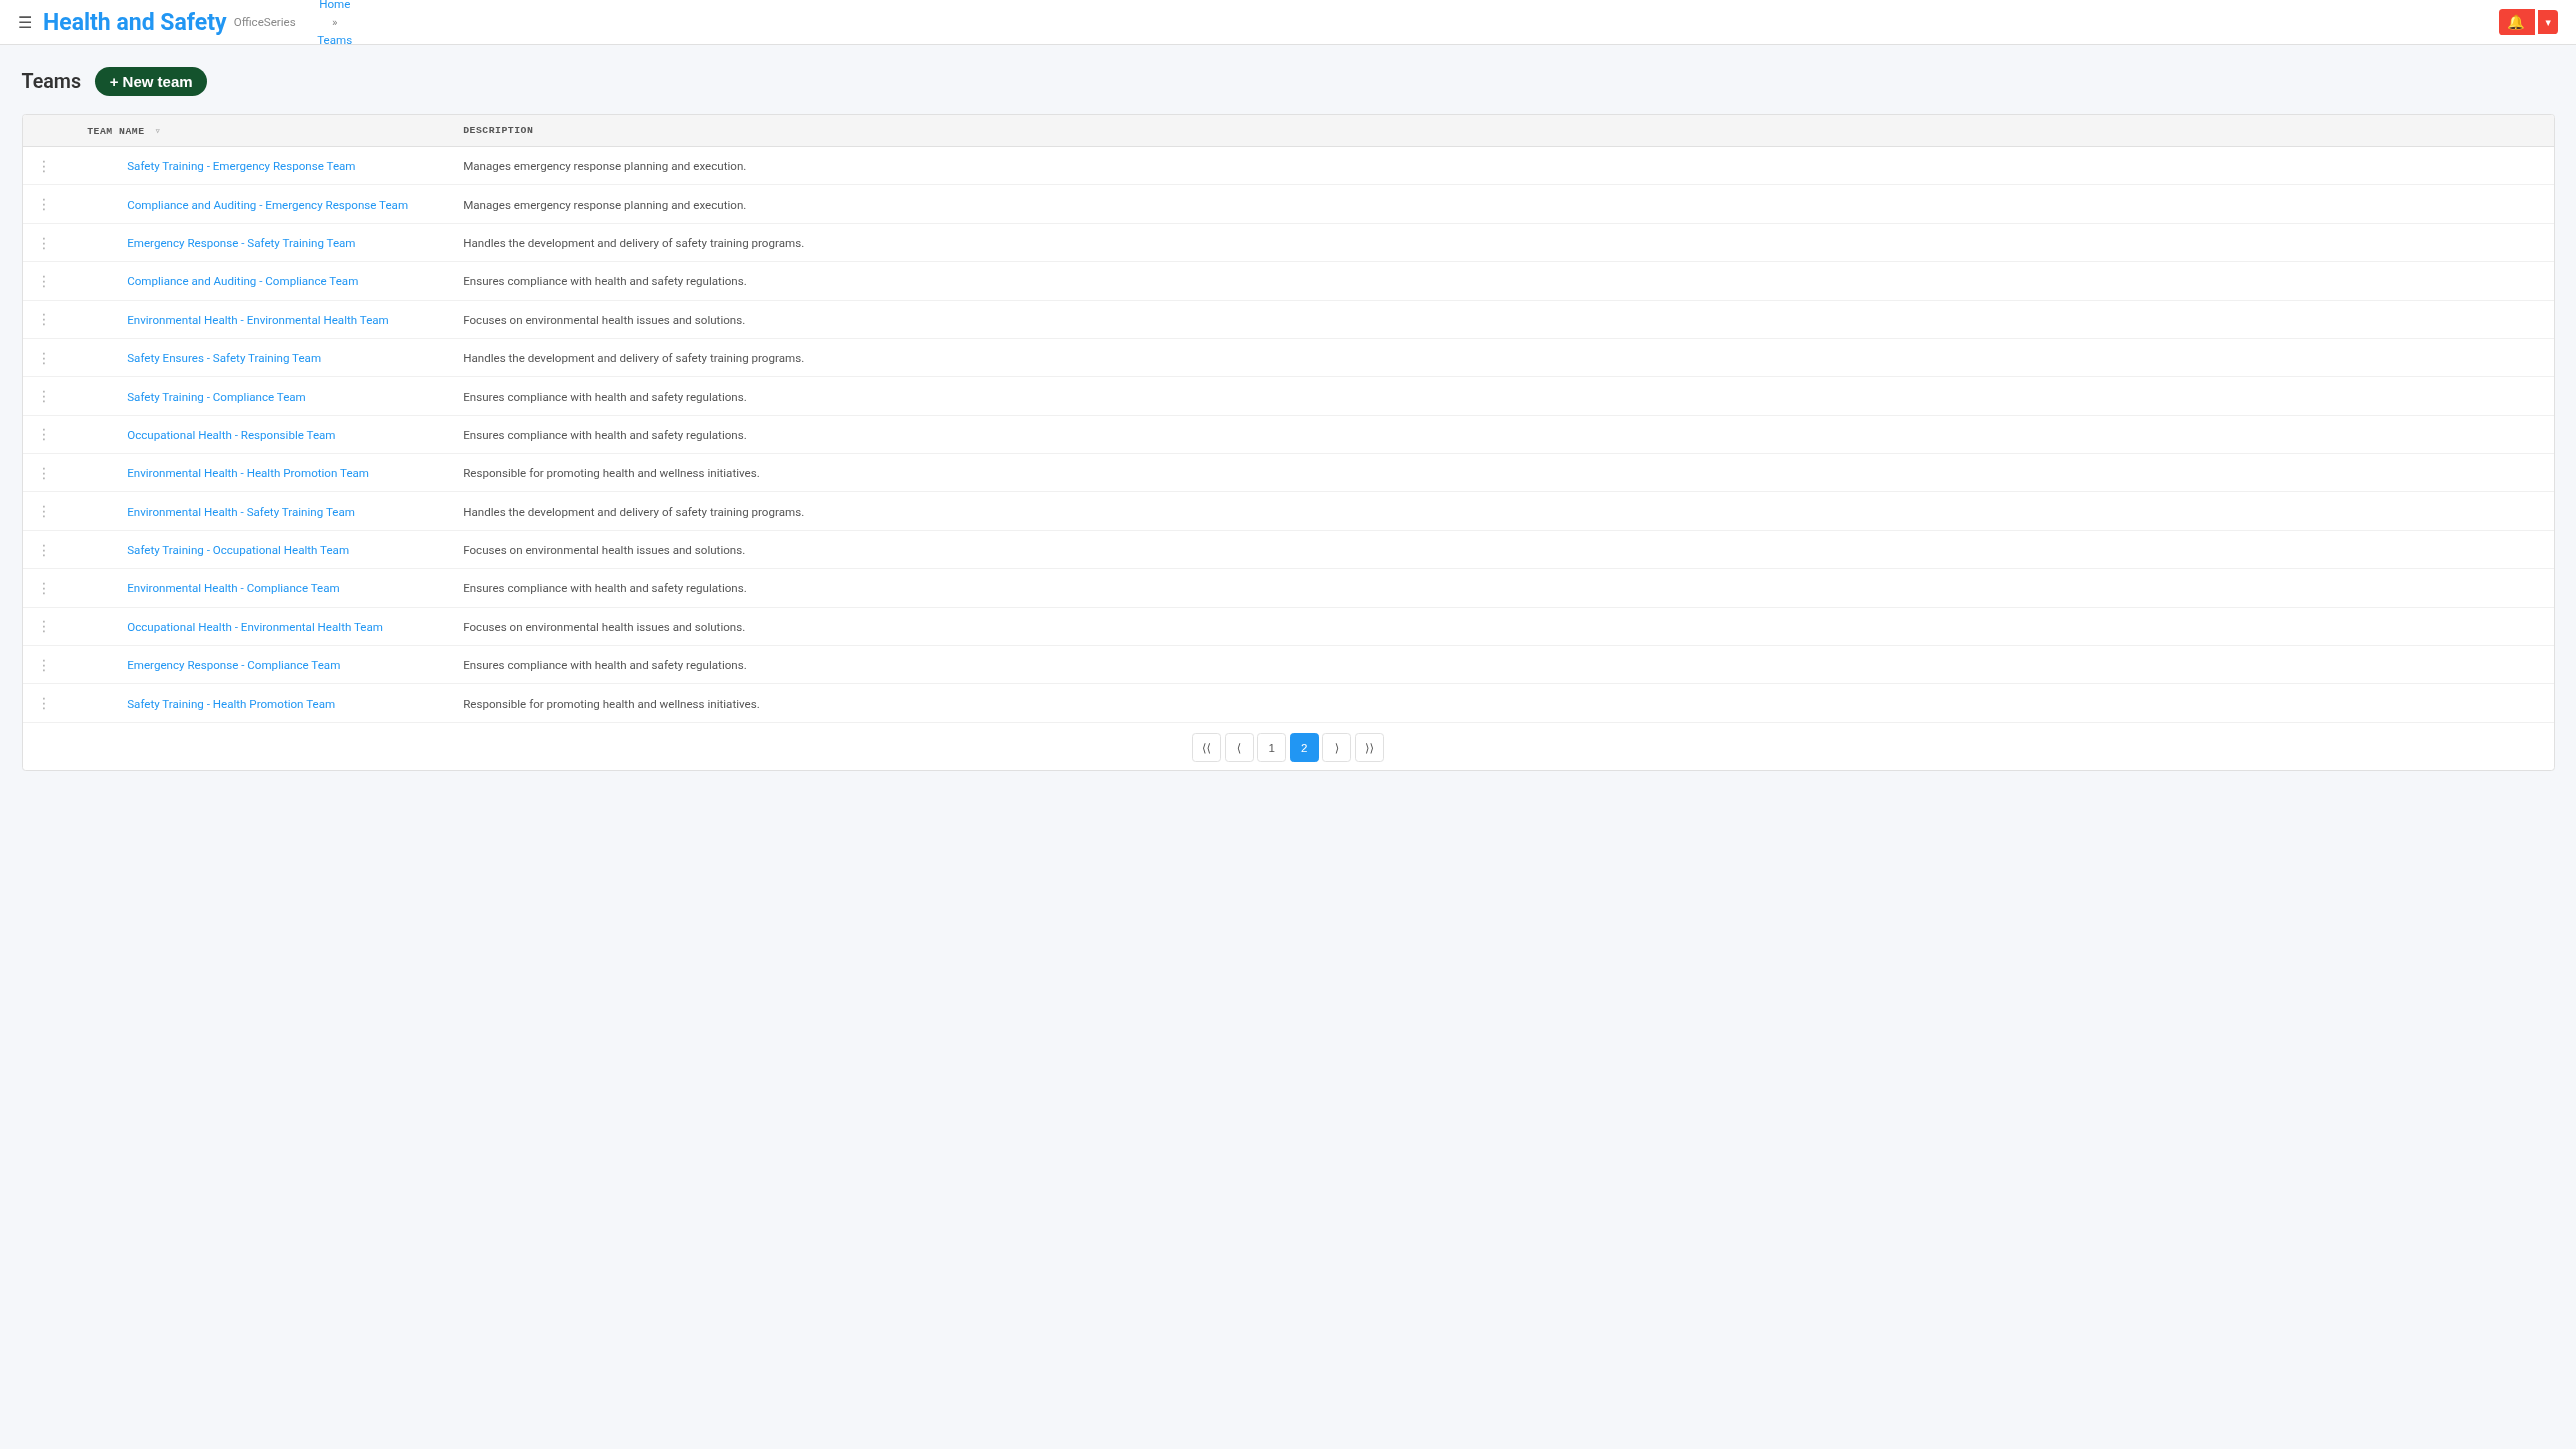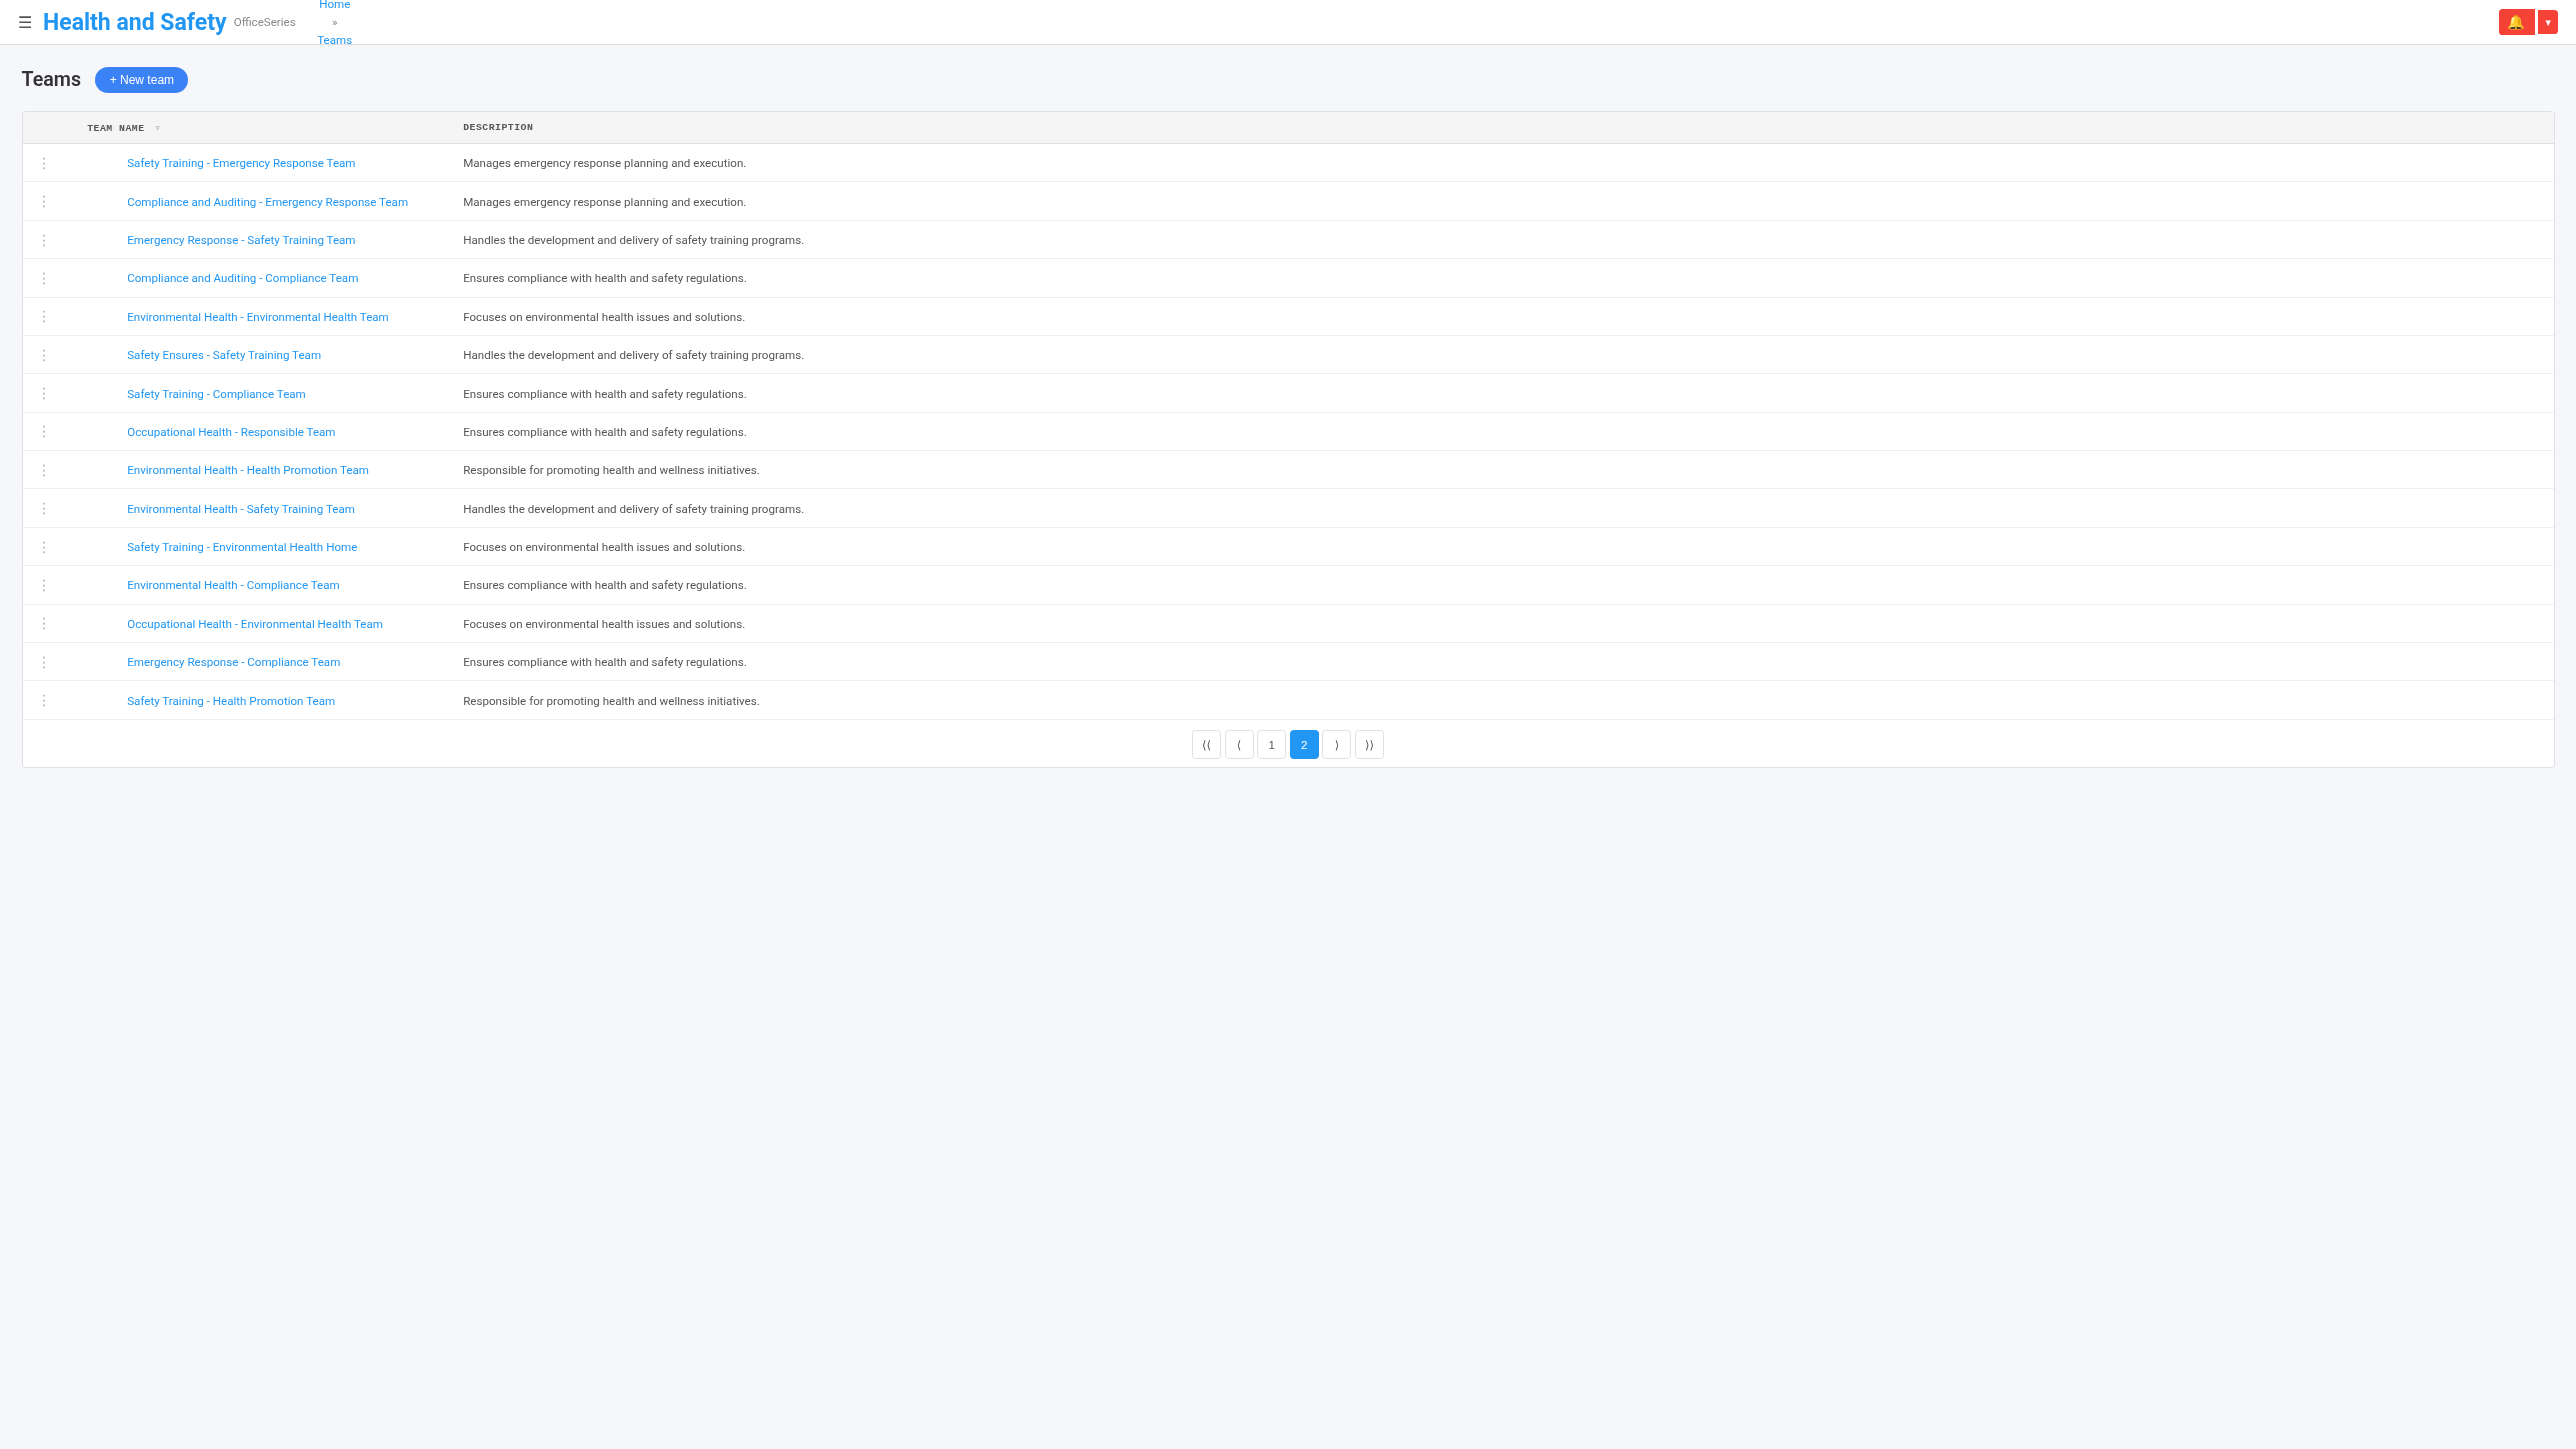--- a/index.html
+++ b/index.html
@@ -97,31 +97,31 @@
       align-items: center;
       gap: 14.3px;
       margin-bottom: 18px;
     }
     .page-title {
       font-size: 19.7px;
       font-weight: 600;
       color: #333;
     }
     .new-team-btn {
-      background: #3b82f6;
+      background: #14532d;
       color: #fff;
       border: none;
       border-radius: 18px;
       padding: 6.3px 14.3px;
-      font-size: 12px;
+      font-size: 15px;
       cursor: pointer;
       display: flex;
       align-items: center;
       gap: 5.4px;
-      font-weight: 400;
+      font-weight: 700;
     }
 
     
     .table-container {
       background: #fff;
       border: 0.9px solid #e0e0e0;
       border-radius: 3.6px;
       overflow: hidden;
     }
     table {
@@ -322,21 +322,21 @@
             <td>
               <div class="row-menu">⋮</div>
             </td>
             <td><a class="team-link" href="#">Environmental Health - Safety Training Team</a></td>
             <td><span class="desc-text">Handles the development and delivery of safety training programs.</span></td>
           </tr>
           <tr>
             <td>
               <div class="row-menu">⋮</div>
             </td>
-            <td><a class="team-link" href="#">Safety Training - Environmental Health Home</a></td>
+            <td><a class="team-link" href="#">Safety Training - Occupational Health Team</a></td>
             <td><span class="desc-text">Focuses on environmental health issues and solutions.</span></td>
           </tr>
           <tr>
             <td>
               <div class="row-menu">⋮</div>
             </td>
             <td><a class="team-link" href="#">Environmental Health - Compliance Team</a></td>
             <td><span class="desc-text">Ensures compliance with health and safety regulations.</span></td>
           </tr>
           <tr>

